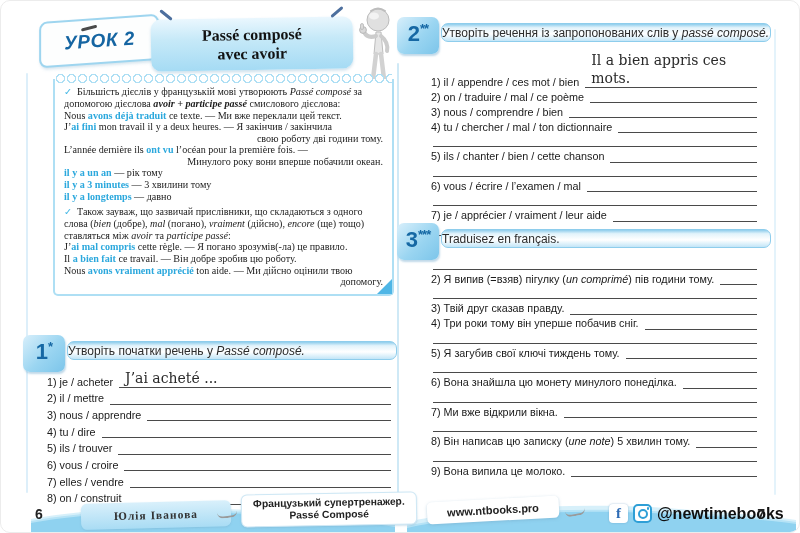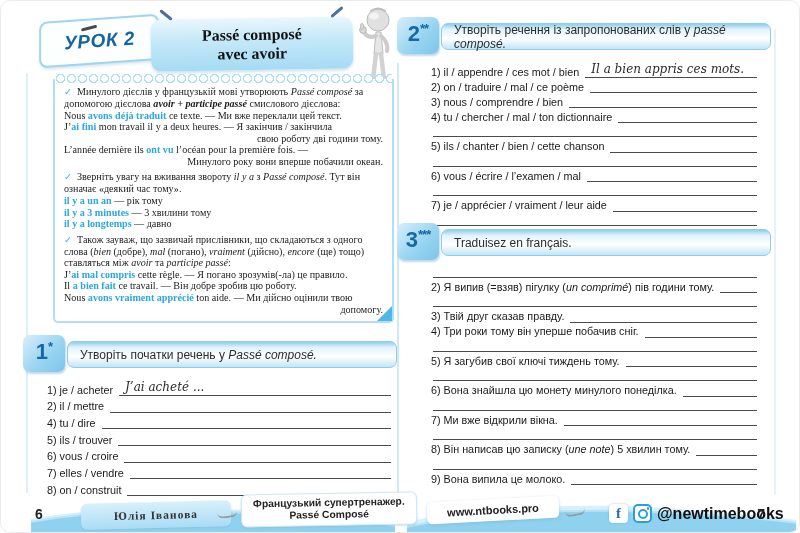--- a/index.html
+++ b/index.html
@@ -42,32 +42,32 @@
     background-size:11px 11px;background-repeat:repeat-x;}
   .fold{position:absolute;right:0;bottom:0;width:0;height:0;border-left:15px solid transparent;border-bottom:15px solid #4fb6e6;}
   .tl{margin:0;}
   .tl-check{margin-top:4px;}
   .tl-check:first-child{margin-top:0;}
   .check{color:#49b9e6;font-weight:bold;margin-right:5px;font-family:"DejaVu Sans",sans-serif;font-size:9.5px;}
   .seg-i{font-style:italic;}
   .seg-bi{font-weight:bold;font-style:italic;}
   .seg-v{color:var(--verb_blue,#2ba8dd);font-weight:bold;}
   .seg-r{display:block;text-align:right;}
-  .seg-hand{font-family:"DejaVu Serif",serif;font-style:italic;font-size:12px;color:#2a2a2a;}
+  .seg-hand{font-family:"DejaVu Serif",serif;font-size:14px;color:#2a2a2a;}
 
   
   .ex-block{position:absolute;left:0;right:2px;}
   .ex-badge{position:absolute;left:-6px;top:-6px;width:42px;height:37px;z-index:2;border-radius:7px;
     background:linear-gradient(135deg,#d8effb 0%,#9ad5f1 55%,#7cc5ea 100%);
     box-shadow:1px 2px 2px rgba(100,160,200,.4);display:flex;justify-content:center;align-items:flex-start;}
   .ex-badge .num{font-size:22px;font-weight:bold;color:#1668a4;line-height:33px;}
   .ex-badge .stars{font-size:13px;font-weight:bold;color:#1668a4;margin-top:4px;letter-spacing:-1px;}
-  .ex-ribbon{position:relative;margin-left:38px;height:27px;border-radius:7px;
+  .ex-ribbon{position:relative;margin-left:38px;height:19px;border-radius:7px;
     background:linear-gradient(180deg,#8ecdec 0%,#e2f3fb 22%,#ffffff 58%,#c2e5f7 100%);
-    border:1px solid #8ecdec;display:flex;align-items:center;padding-left:12px;
+    border:1px solid #8ecdec;display:flex;align-items:center;padding-left:0;
     font-size:12px;color:#2c2c2c;box-sizing:border-box;}
   .ex-items{padding:9px 6px 0 18px;}
   .page-right .ex-items{padding:9px 14px 0 28px;}
   .ex-item{display:flex;align-items:flex-end;margin-bottom:3px;color:#1a1a1a;}
   .page-right .ex-item{margin-bottom:1.5px;}
   .ex-label{white-space:nowrap;padding-right:6px;font-size:10.8px;line-height:12.5px;}
   .ex-line{flex:1;border-bottom:1px solid #4a4a4a;min-height:12.5px;padding-left:6px;}
   .ex-line-full{border-bottom:1px solid #4a4a4a;height:11.5px;margin:0 0 2px 2px;}
   #ex1 .ex-item{margin-bottom:3.2px;}
 
@@ -138,25 +138,24 @@
       <path d="M30 31 C35 35 37 41 36 46" stroke="#cccccc" stroke-width="4" fill="none" stroke-linecap="round"></path>
       <path d="M25 49 L22 74" stroke="#d2d2d2" stroke-width="4.5" stroke-linecap="round"></path>
       <path d="M30 49 L33 74" stroke="#d2d2d2" stroke-width="4.5" stroke-linecap="round"></path>
       <ellipse cx="20" cy="77" rx="5" ry="2.4" fill="#c9c9c9"></ellipse>
       <ellipse cx="35" cy="77" rx="5" ry="2.4" fill="#c9c9c9"></ellipse>
     </svg>
 
     <div class="theory-box">
       <div class="scallop"></div>
       <div>
-          <div class="tl tl-check"><span class="check">✓</span><span>Минулого дієслів у французькій мові утворюють </span><span class="seg-i">Passé composé</span><span> за допомогою дієслова </span><span class="seg-bi">avoir + participe passé</span><span> смислового дієслова:</span></div>
+          <div class="tl tl-check"><span class="check">✓</span><span>Більшість дієслів у французькій мові утворюють </span><span class="seg-i">Passé composé</span><span> за допомогою дієслова </span><span class="seg-bi">avoir + participe passé</span><span> смислового дієслова:</span></div>
           <div class="tl tl-ex"><span>Nous </span><span class="seg-v">avons déjà traduit</span><span> ce texte. — Ми вже переклали цей текст.</span></div>
           <div class="tl tl-ex"><span>J’</span><span class="seg-v">ai fini</span><span> mon travail il y a deux heures. — Я закінчив / закінчила</span><span class="seg-r">свою роботу дві години тому.</span></div>
           <div class="tl tl-ex"><span>L’année dernière ils </span><span class="seg-v">ont vu</span><span> l’océan pour la première fois. —</span><span class="seg-r">Минулого року вони вперше побачили океан.</span></div>
-          <div class="tl tl-check"><span class="check">✓</span><span>Зверніть увагу на вживання звороту </span><span class="seg-i">il y a</span><span> з </span><span class="seg-i">Passé composé</span><span>. Тут він означає «деякий час тому».</span></div>
           <div class="tl tl-ex"><span class="seg-v">il y a un an</span><span> — рік тому</span></div>
           <div class="tl tl-ex"><span class="seg-v">il y a 3 minutes</span><span> — 3 хвилини тому</span></div>
           <div class="tl tl-ex"><span class="seg-v">il y a longtemps</span><span> — давно</span></div>
           <div class="tl tl-check"><span class="check">✓</span><span>Також зауваж, що зазвичай прислівники, що складаються з одного слова (</span><span class="seg-i">bien</span><span> (добре), </span><span class="seg-i">mal</span><span> (погано), </span><span class="seg-i">vraiment</span><span> (дійсно), </span><span class="seg-i">encore</span><span> (ще) тощо) ставляться між </span><span class="seg-i">avoir</span><span> та </span><span class="seg-i">participe passé</span><span>:</span></div>
           <div class="tl tl-ex"><span>J’</span><span class="seg-v">ai mal compris</span><span> cette règle. — Я погано зрозумів(-ла) це правило.</span></div>
           <div class="tl tl-ex"><span>Il </span><span class="seg-v">a bien fait</span><span> ce travail. — Він добре зробив цю роботу.</span></div>
           <div class="tl tl-ex"><span>Nous </span><span class="seg-v">avons vraiment apprécié</span><span> ton aide. — Ми дійсно оцінили твою</span><span class="seg-r">допомогу.</span></div>
         </div>
       <div class="fold"></div>
     </div>
@@ -172,20 +171,24 @@
       <div class="ex-items">
           <div class="ex-item">
             <span class="ex-label"><span>1) je / acheter</span></span>
             <span class="ex-line"><span class="seg-hand">J’ai acheté ...</span></span>
           </div>
           <div class="ex-item">
             <span class="ex-label"><span>2) il / mettre</span></span>
             <span class="ex-line"></span>
           </div>
           <div class="ex-item">
+            <span class="ex-label"><span>3) nous / apprendre</span></span>
+            <span class="ex-line"></span>
+          </div>
+          <div class="ex-item">
             <span class="ex-label"><span>4) tu / dire</span></span>
             <span class="ex-line"></span>
           </div>
           <div class="ex-item">
             <span class="ex-label"><span>5) ils / trouver</span></span>
             <span class="ex-line"></span>
           </div>
           <div class="ex-item">
             <span class="ex-label"><span>6) vous / croire</span></span>
             <span class="ex-line"></span>

